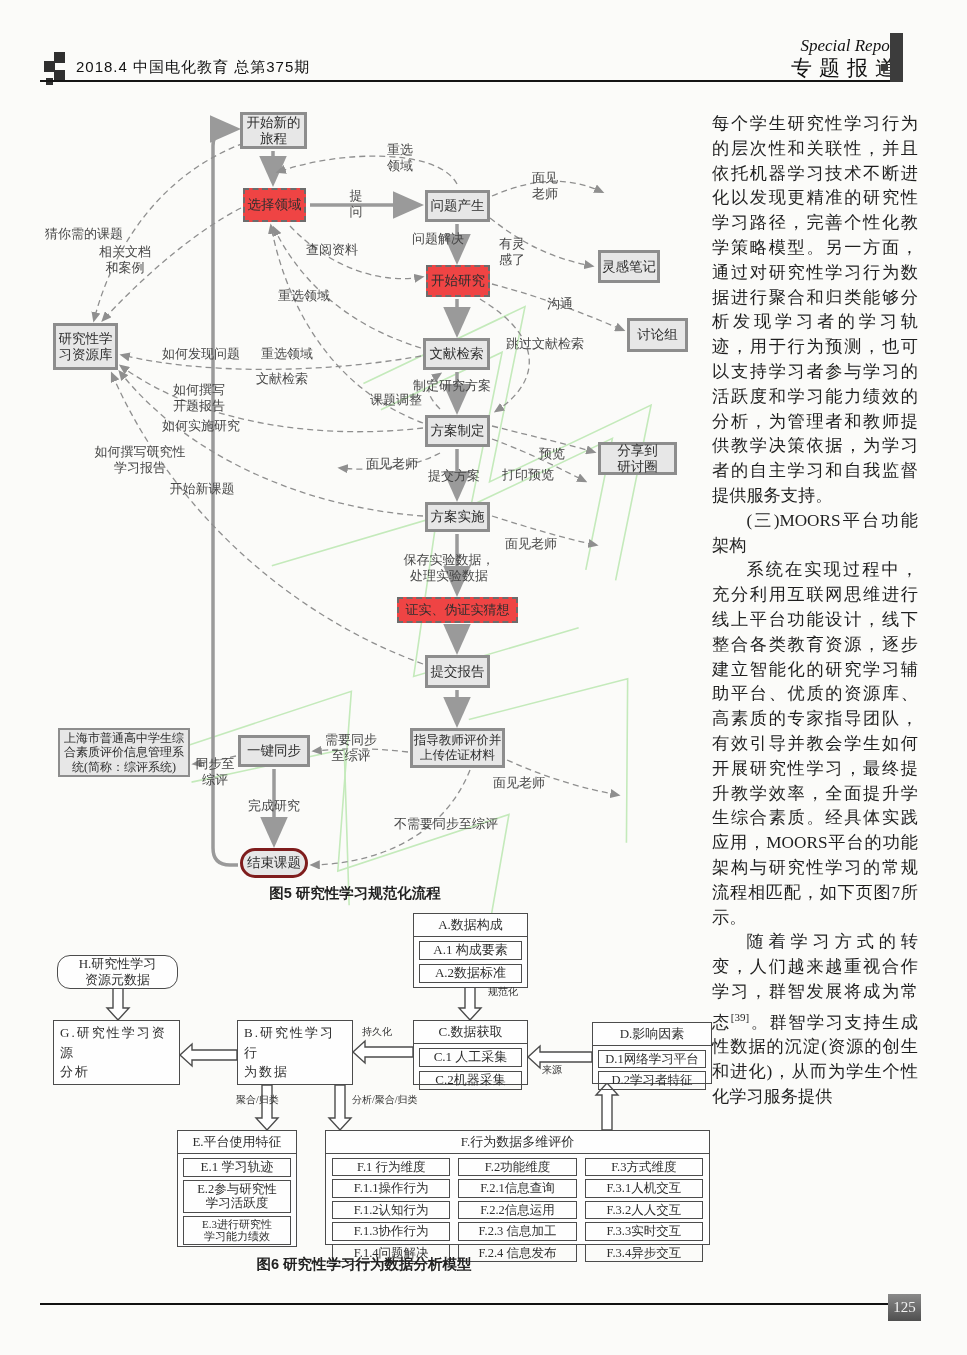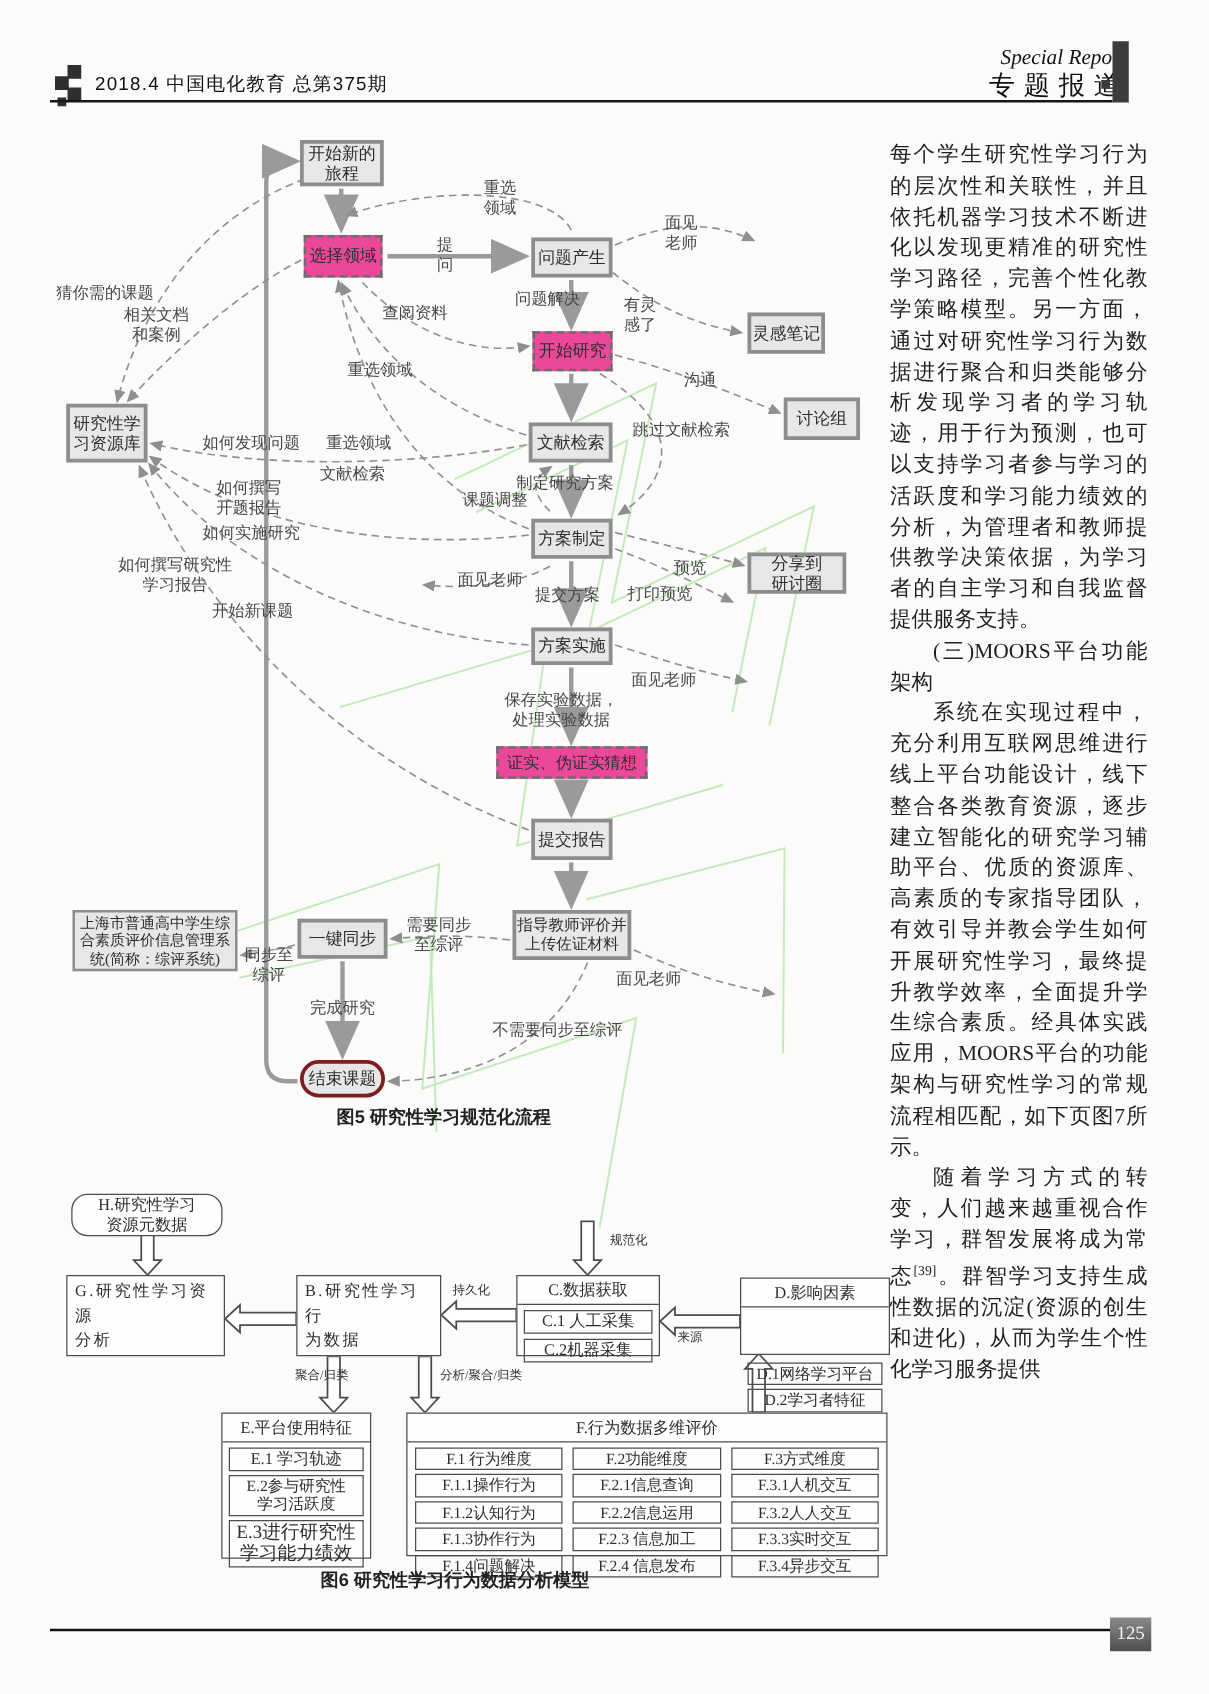--- a/index.html
+++ b/index.html
@@ -15,21 +15,21 @@
           font-family:"Liberation Sans",sans-serif;}
   .hdr-line{left:40px;top:80px;width:850px;height:2px;background:#151515;}
   .hdr-bar{left:890px;top:33px;width:13px;height:49px;background:#3c3c3c;}
   .hdr-notch{left:881px;top:64px;width:7px;height:7px;background:#3c3c3c;}
   
   .fig{position:absolute;}
   .node{position:absolute;display:flex;align-items:center;justify-content:center;
         text-align:center;font-size:13.5px;line-height:1.18;color:#2e2e2e;
         white-space:pre-line;box-sizing:border-box;}
   .n-solid{background:#e7e7e7;border:3px solid #8d8d8d;}
-  .n-dashed{background:#ec4899;border:2px dashed #6c6c6c;}
+  .n-dashed{background:#ef4444;border:2px dashed #6c6c6c;}
   .n-stadium{background:#e7e7e7;border:3px solid #7f1d1d;border-radius:17px;}
   .lbl{position:absolute;font-size:13px;color:#474747;text-align:center;
        white-space:pre-line;line-height:1.25;transform:translateX(-50%);}
   .caption{position:absolute;font-family:"Liberation Sans",sans-serif;
            font-weight:bold;font-size:14.5px;color:#222;text-align:center;}
   
   .f6box{position:absolute;border:1.5px solid #4c4c4c;background:#fefefe;
          box-sizing:border-box;font-size:13px;color:#2e2e2e;}
   .f6head{text-align:center;padding:2px 0 2px;border-bottom:1.5px solid #4c4c4c;}
   .f6items{padding:4px 5px;display:flex;flex-direction:column;gap:4px;}
@@ -215,20 +215,27 @@
       <polygon points="73,82 83,82 83,103 89,103 78,115 67,103 73,103"></polygon>
       <polygon points="373,142 373,152 325,152 325,158 313,147 325,136 325,142"></polygon>
       <polygon points="197,145 197,155 152,155 152,161 140,150 152,139 152,145"></polygon>
       <polygon points="552,147 552,157 500,157 500,163 488,152 500,141 500,147"></polygon>
       <polygon points="222,180 232,180 232,213 238,213 227,225 216,213 222,213"></polygon>
       <polygon points="295,180 305,180 305,213 311,213 300,225 289,213 295,213"></polygon>
       <polygon points="562,225 572,225 572,190 578,190 567,178 556,190 562,190"></polygon>
     </g>
   </svg>
 
+  <div class="f6box" style="left:373px;top:8px;width:115px;">
+    <div class="f6head">A.数据构成</div>
+    <div class="f6items">
+      <div class="f6item">A.1 构成要素</div>
+      <div class="f6item">A.2数据标准</div>
+    </div>
+  </div>
 
   <div class="f6box" style="left:17px;top:50px;width:121px;height:34px;text-align:center;display:flex;align-items:center;justify-content:center;white-space:pre-line;line-height:1.2;border-radius:13px;">H.研究性学习
 资源元数据</div>
 
   <div class="f6box f6plain" style="left:13px;top:115px;width:127px;height:65px;">G.研究性学习资源
 分析</div>
 
   <div class="f6box f6plain" style="left:197px;top:115px;width:116px;height:65px;">B.研究性学习行
 为数据</div>
 
@@ -236,32 +243,32 @@
     <div class="f6head">C.数据获取</div>
     <div class="f6items">
       <div class="f6item">C.1 人工采集</div>
       <div class="f6item">C.2机器采集</div>
     </div>
   </div>
 
   <div class="f6box" style="left:552px;top:117px;width:120px;height:62px;">
     <div class="f6head">D.影响因素</div>
     <div class="f6items" style="gap:3px;">
-      <div class="f6item" style="font-size:12.5px;margin-top:40px;">D.1网络学习平台</div>
+      <div class="f6item" style="font-size:12.5px;">D.1网络学习平台</div>
       <div class="f6item" style="font-size:12.5px;">D.2学习者特征</div>
     </div>
   </div>
 
   <div class="f6box" style="left:137px;top:225px;width:120px;height:117px;">
     <div class="f6head">E.平台使用特征</div>
     <div class="f6items" style="gap:3px;">
       <div class="f6item">E.1 学习轨迹</div>
       <div class="f6item" style="font-size:12.5px;">E.2参与研究性
 学习活跃度</div>
-      <div class="f6item" style="font-size:15px;">E.3进行研究性
+      <div class="f6item" style="font-size:11px;">E.3进行研究性
 学习能力绩效</div>
     </div>
   </div>
 
   <div class="f6box" style="left:285px;top:225px;width:385px;height:115px;">
     <div class="f6head">F.行为数据多维评价</div>
     <div style="display:flex;gap:8px;padding:4px 6px;">
       <div class="fcol">
         <div class="f6item">F.1 行为维度</div>
         <div class="f6item">F.1.1操作行为</div>

